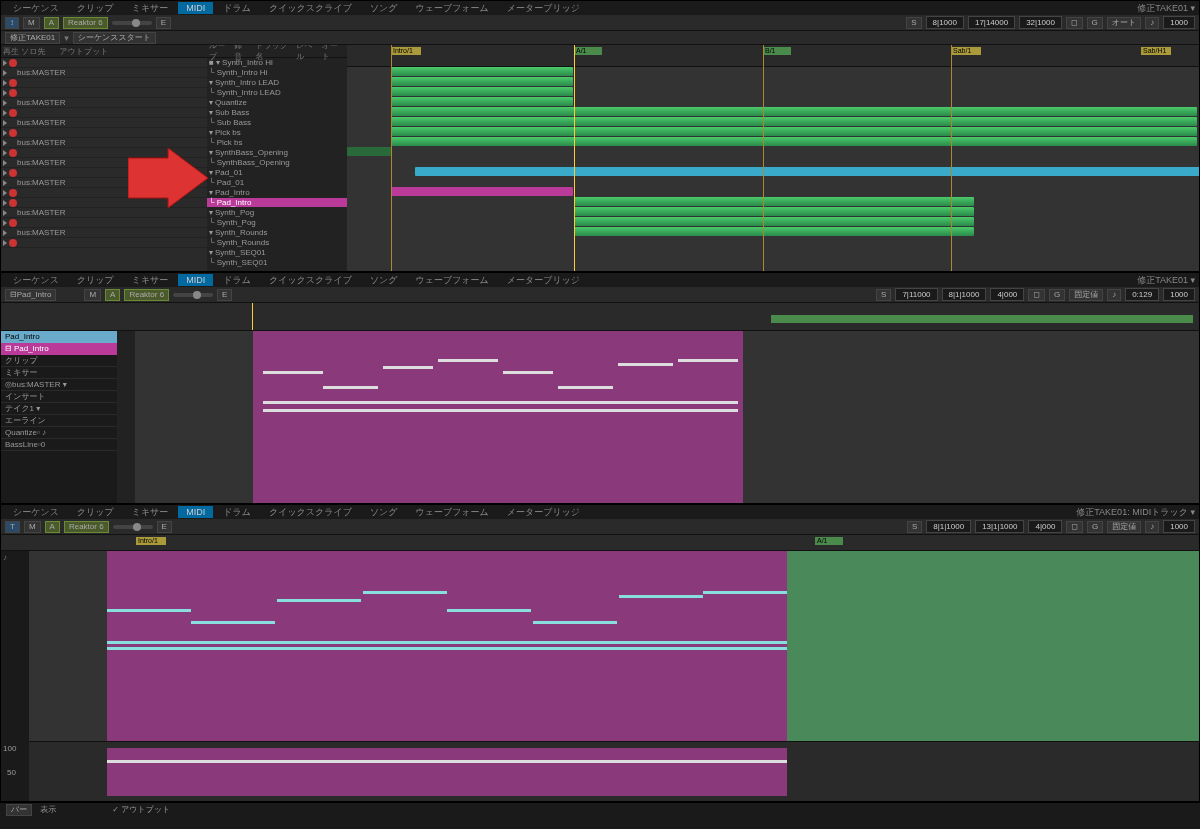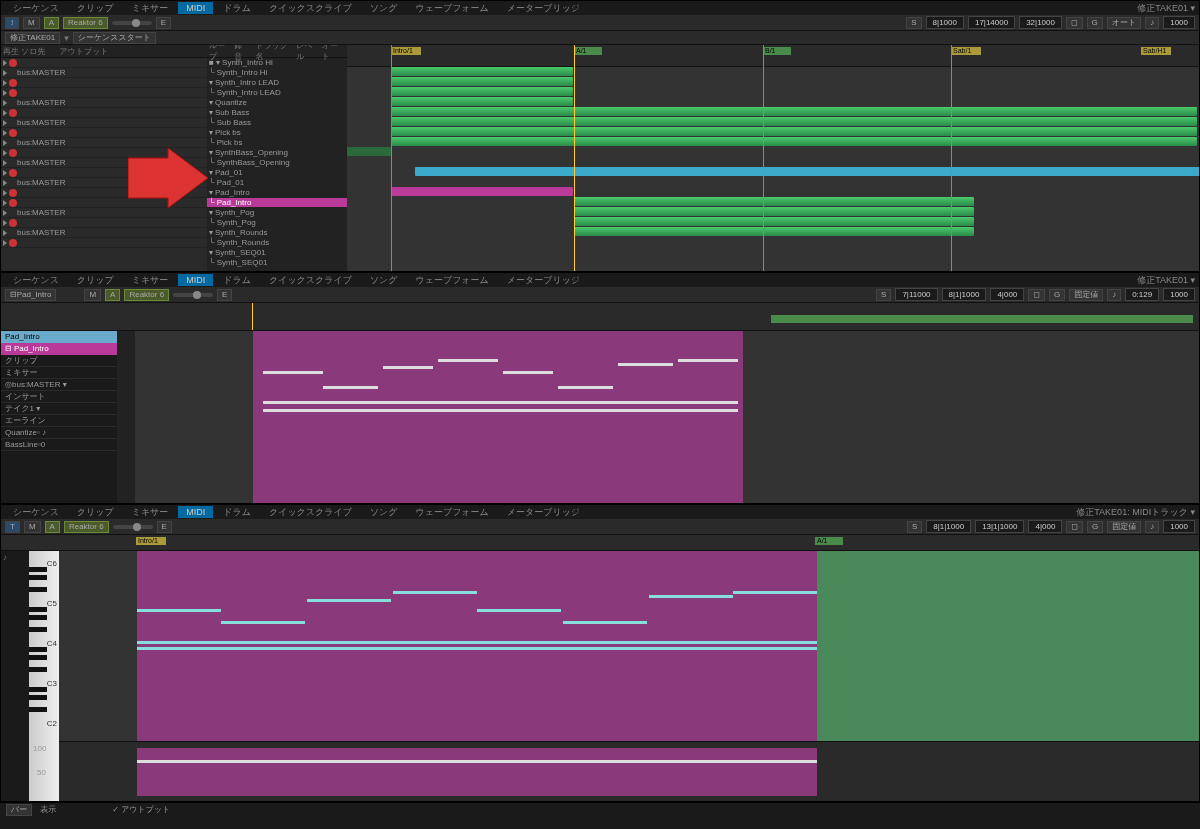--- a/index.html
+++ b/index.html
@@ -365,39 +365,20 @@
   </div>
  </div>
  <div class="ruler" style="height:16px">
    <span class="marker-yellow" style="left:135px">Intro/1</span>
    <span class="marker-green" style="left:814px">A/1</span>
  </div>
  <div class="bot-main">
   <div class="bot-side">
     <div style="color:#777;font-size:8px;padding:2px">♪</div>
   </div>
-  <div class="bot-piano">
-    <span class="key-lbl" style="top:8px">C6</span>
-    <span class="key-lbl" style="top:48px">C5</span>
-    <span class="key-lbl" style="top:88px">C4</span>
-    <span class="key-lbl" style="top:128px">C3</span>
-    <span class="key-lbl" style="top:168px">C2</span>
-    <div class="bk" style="top:16px"></div>
-        <div class="bk" style="top:24px"></div>
-        <div class="bk" style="top:36px"></div>
-    <div class="bk" style="top:56px"></div>
-        <div class="bk" style="top:64px"></div>
-        <div class="bk" style="top:76px"></div>
-    <div class="bk" style="top:96px"></div>
-        <div class="bk" style="top:104px"></div>
-        <div class="bk" style="top:116px"></div>
-    <div class="bk" style="top:136px"></div>
-        <div class="bk" style="top:144px"></div>
-        <div class="bk" style="top:156px"></div>
-  </div>
   <div class="bot-area">
     <div class="bot-region" style="left:78px;width:680px;height:190px">
       <div class="note-line" style="left:0;top:58px;width:84px;background:#8dd"></div>
       <div class="note-line" style="left:84px;top:70px;width:84px;background:#8dd"></div>
       <div class="note-line" style="left:170px;top:48px;width:84px;background:#8dd"></div>
       <div class="note-line" style="left:256px;top:40px;width:84px;background:#8dd"></div>
       <div class="note-line" style="left:340px;top:58px;width:84px;background:#8dd"></div>
       <div class="note-line" style="left:426px;top:70px;width:84px;background:#8dd"></div>
       <div class="note-line" style="left:512px;top:44px;width:84px;background:#8dd"></div>
       <div class="note-line" style="left:596px;top:40px;width:84px;background:#8dd"></div>

